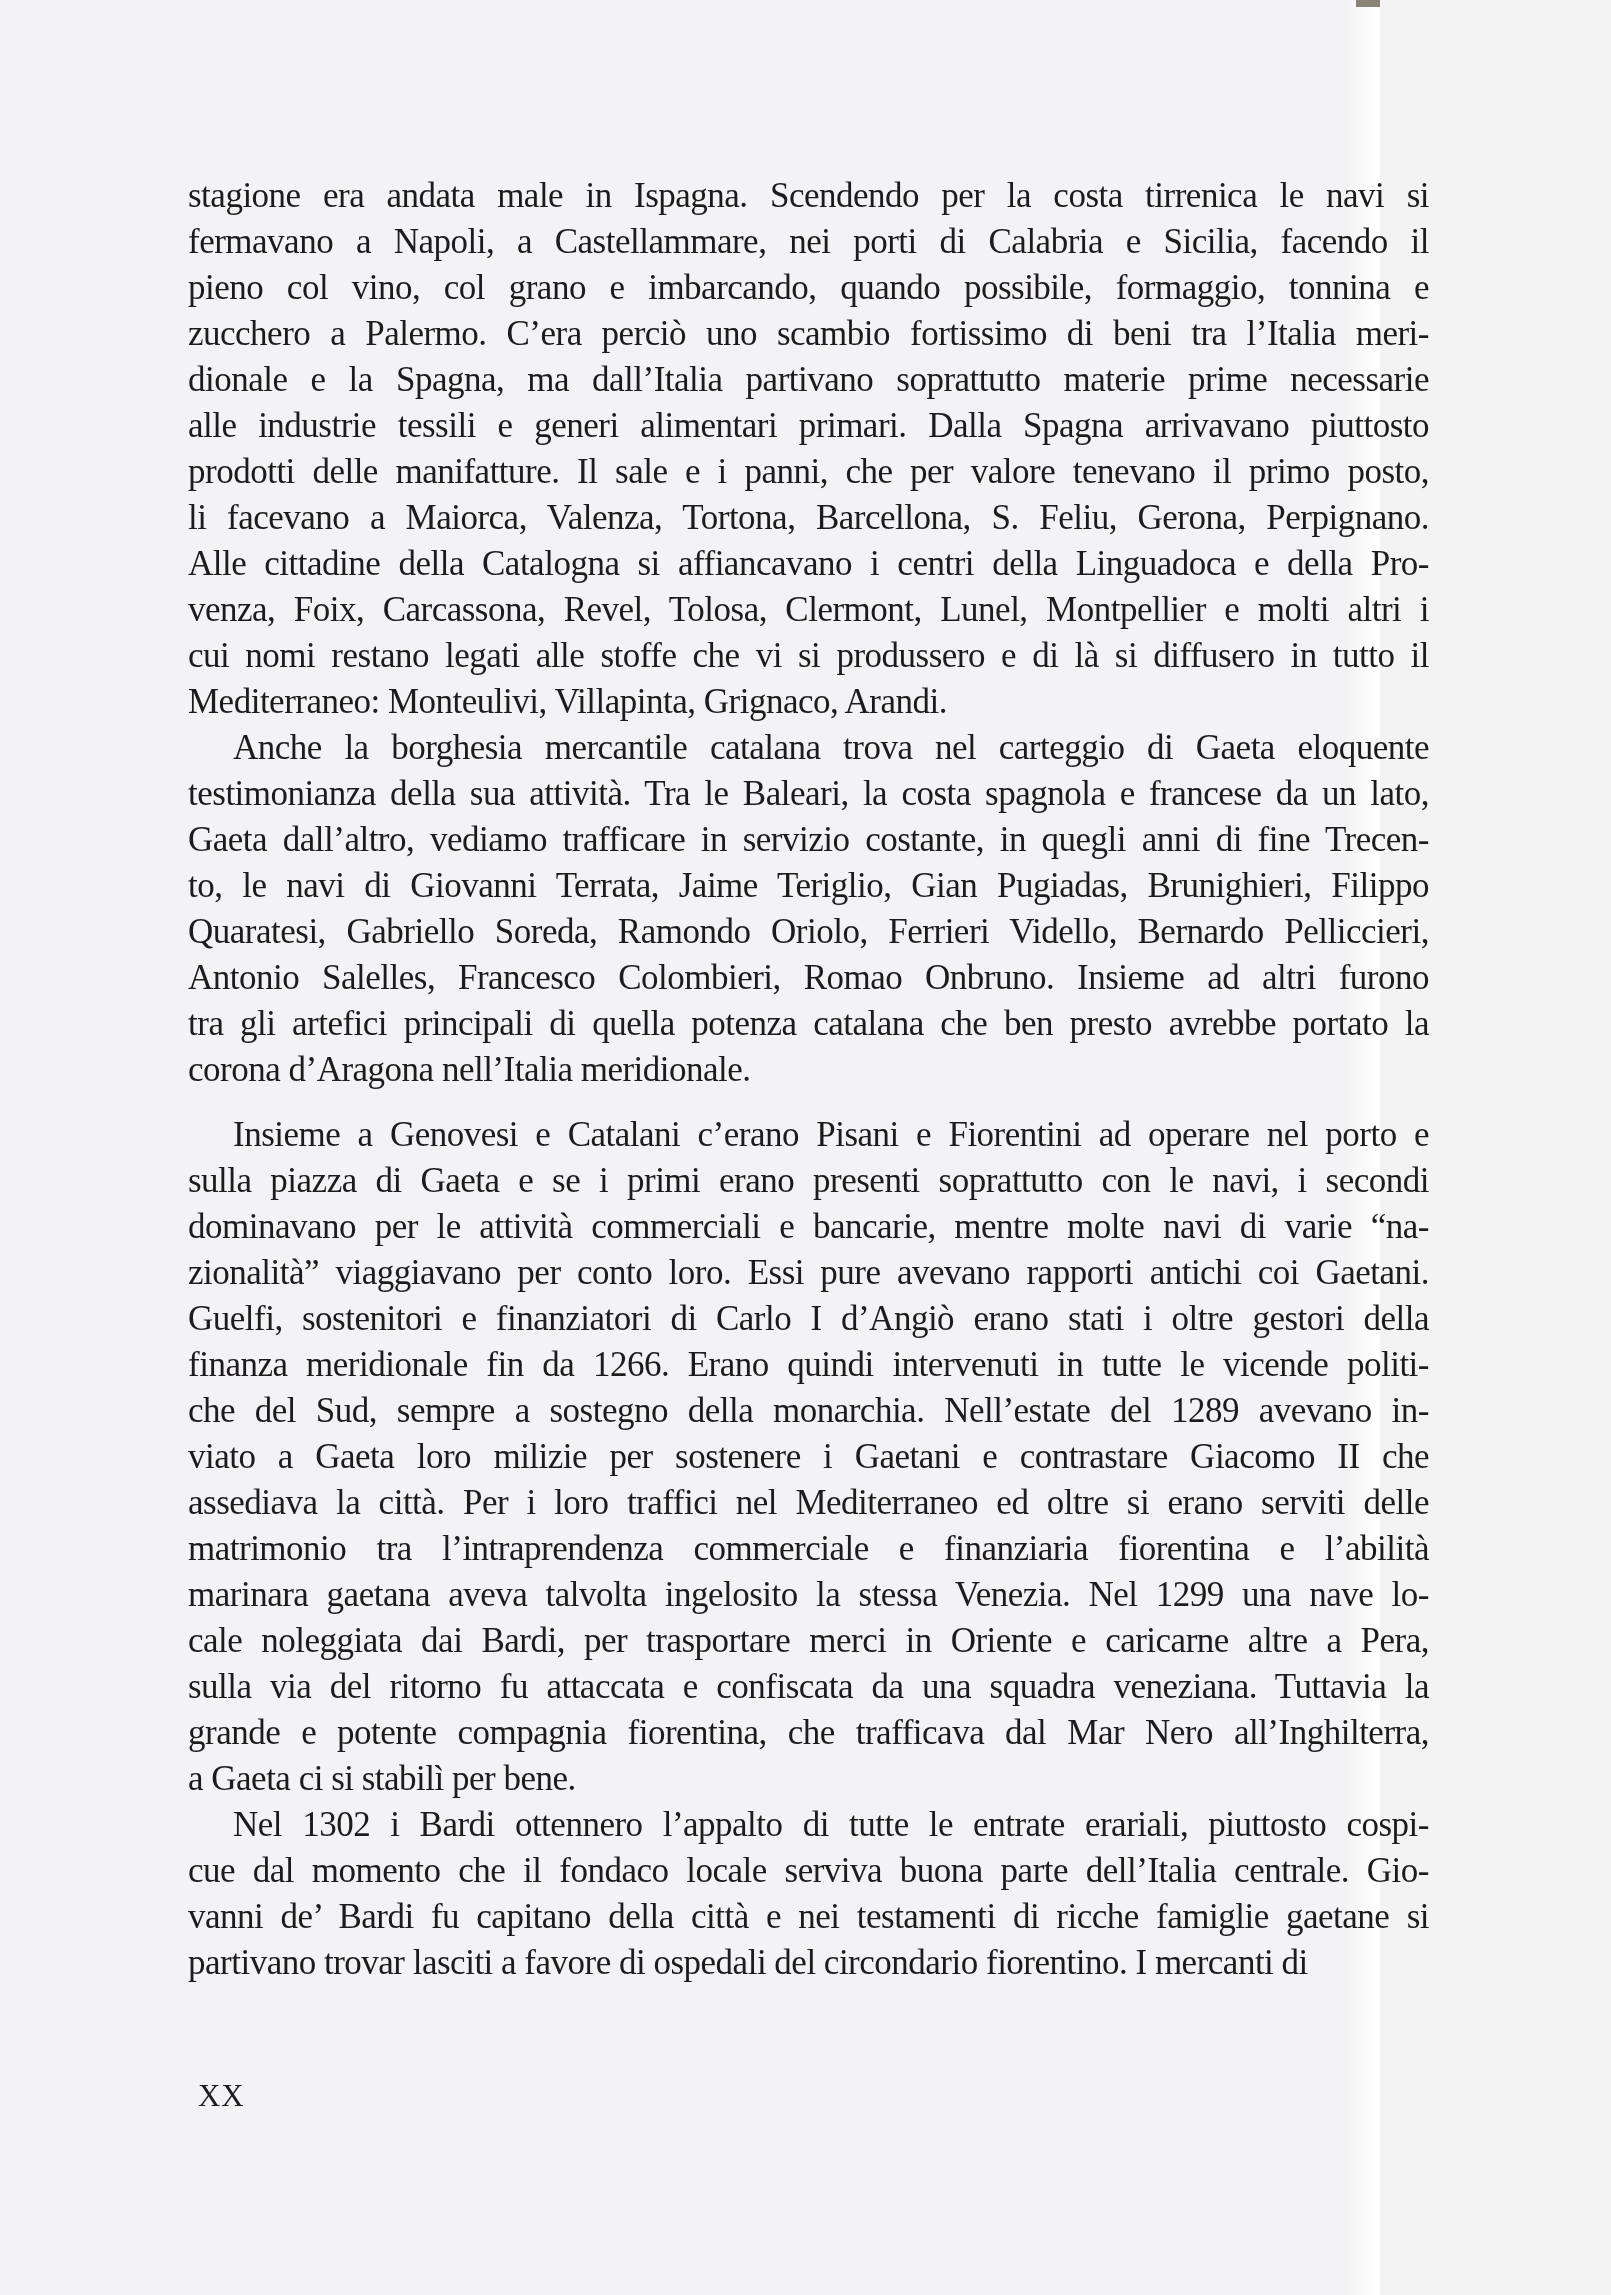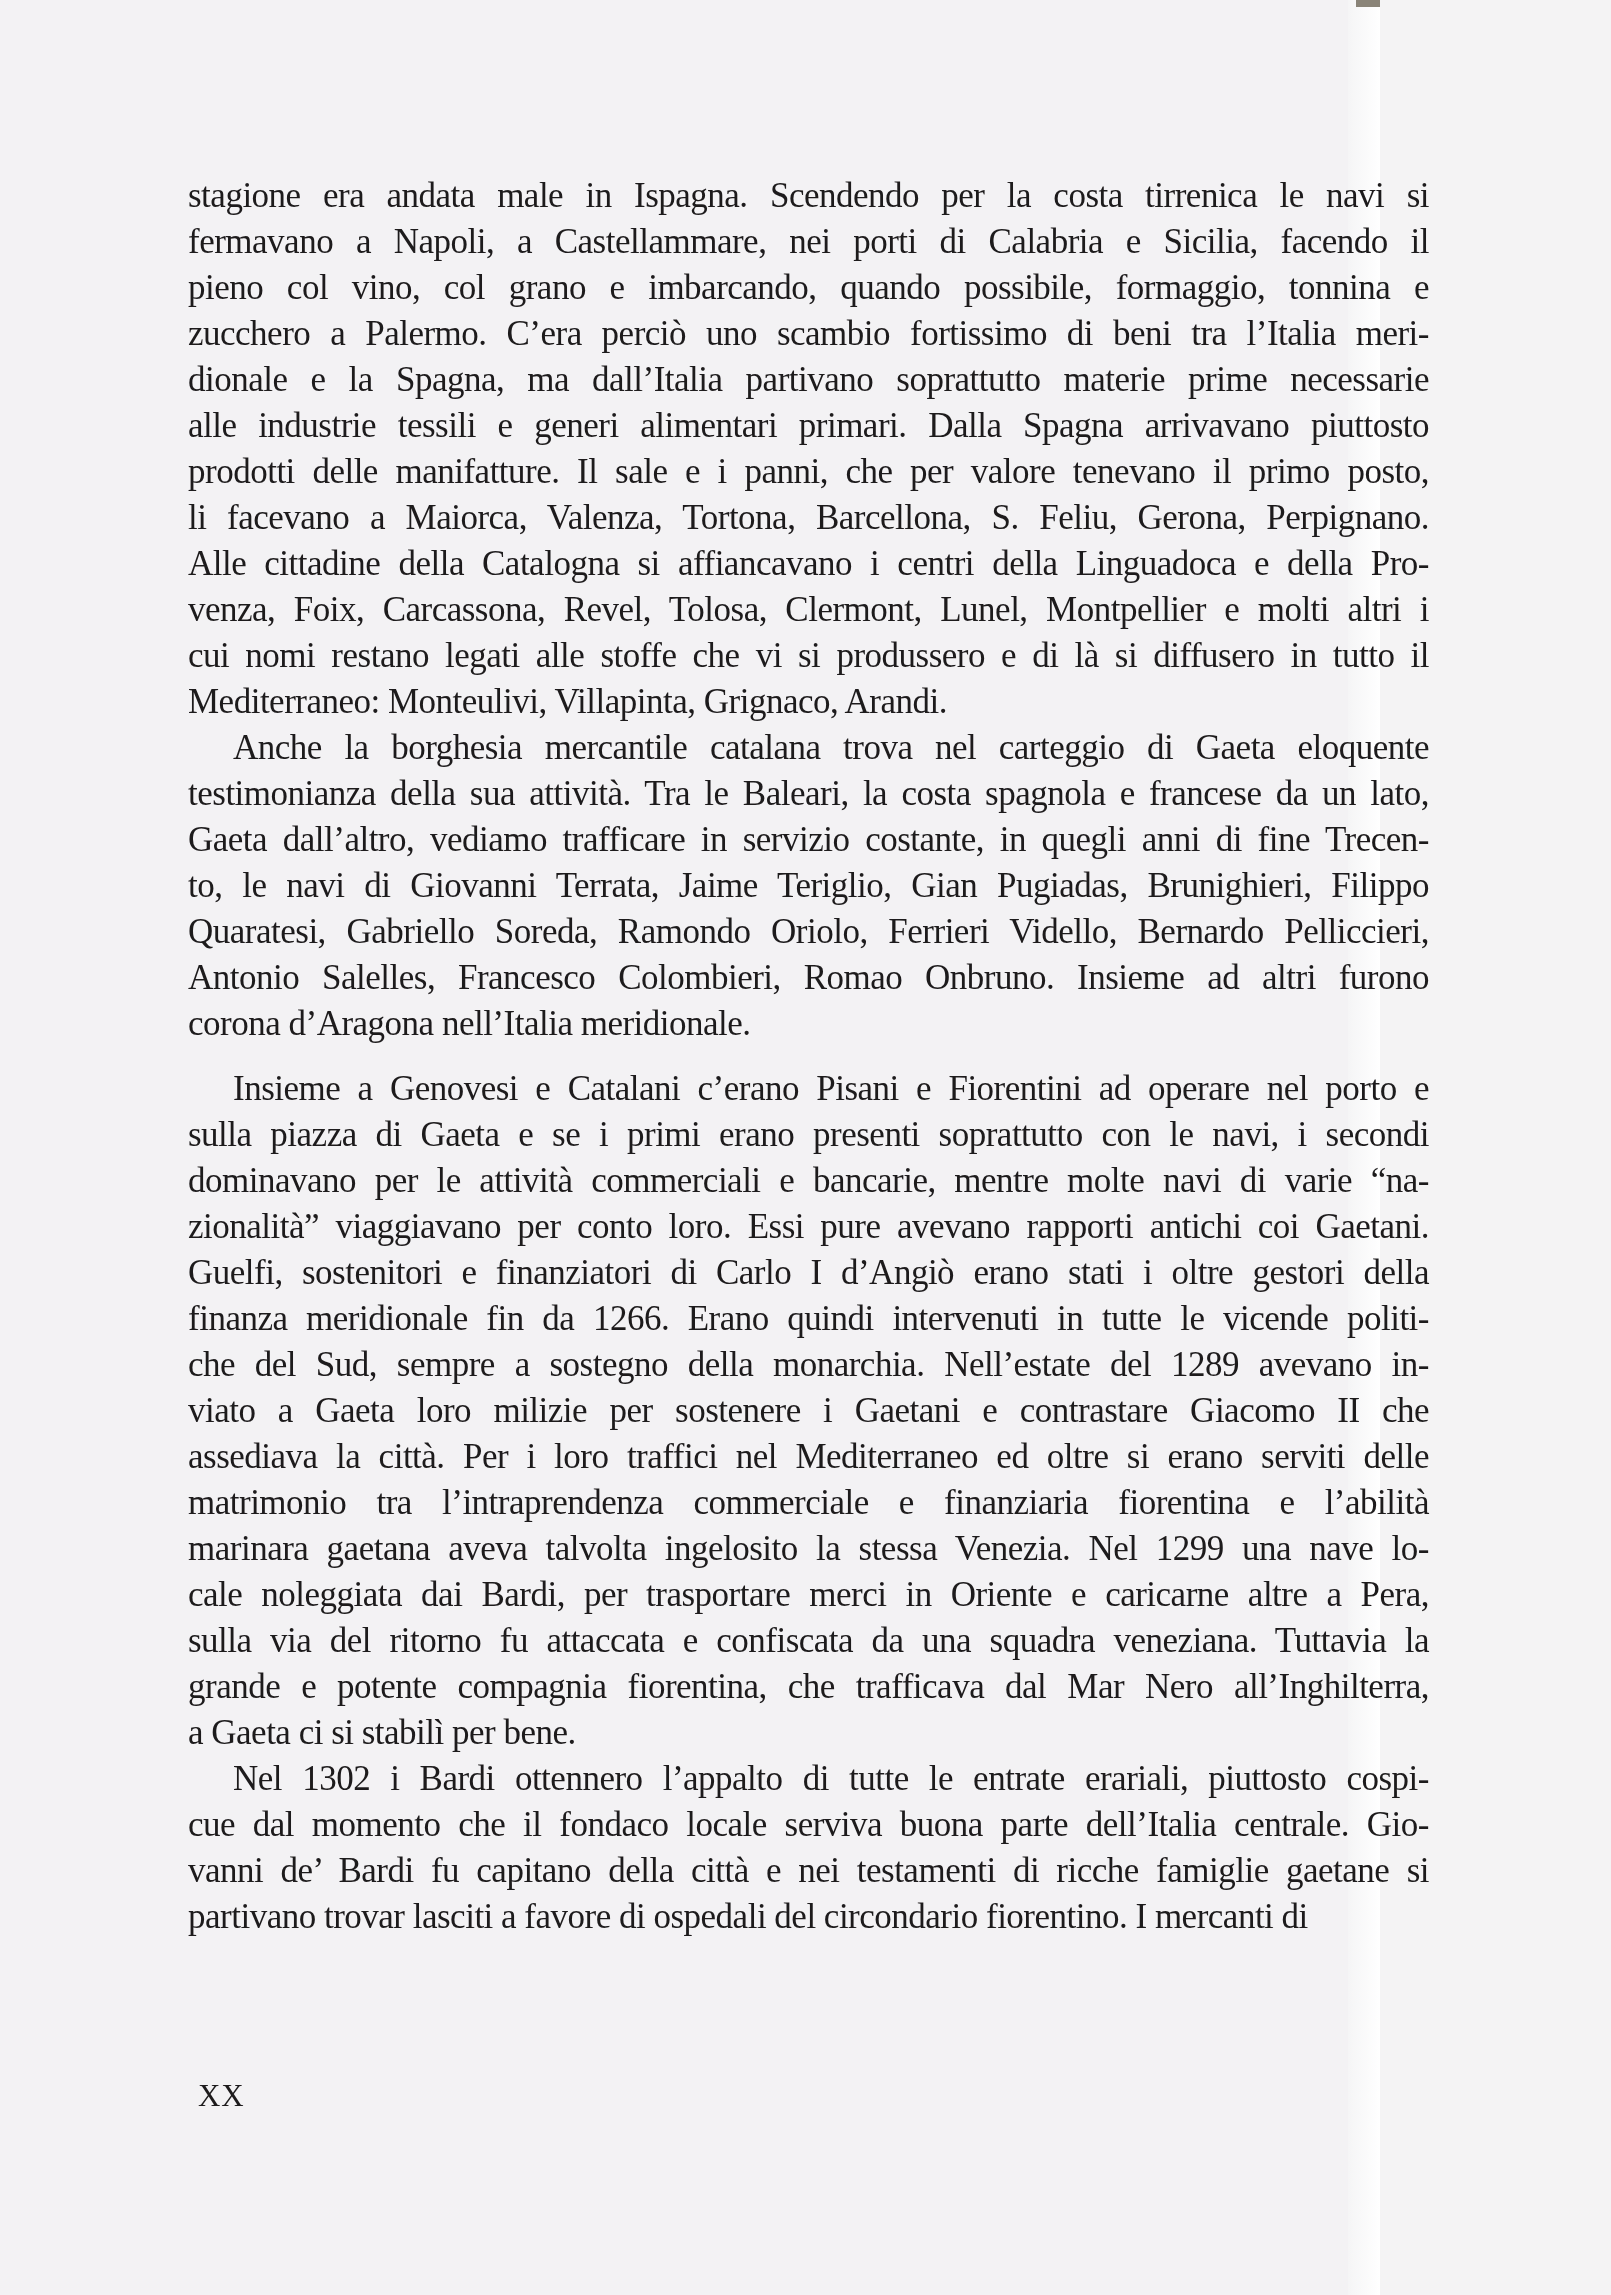--- a/index.html
+++ b/index.html
@@ -94,20 +94,21 @@
         <span class="line">cui nomi restano legati alle stoffe che vi si produssero e di là si diffusero in tutto il</span>
         <span class="line last">Mediterraneo: Monteulivi, Villapinta, Grignaco, Arandi.</span>
       </div>
       <div class="paragraph">
         <span class="line indent">Anche la borghesia mercantile catalana trova nel carteggio di Gaeta eloquente</span>
         <span class="line">testimonianza della sua attività. Tra le Baleari, la costa spagnola e francese da un lato,</span>
         <span class="line">Gaeta dall’altro, vediamo trafficare in servizio costante, in quegli anni di fine Trecen-</span>
         <span class="line">to, le navi di Giovanni Terrata, Jaime Teriglio, Gian Pugiadas, Brunighieri, Filippo</span>
         <span class="line">Quaratesi, Gabriello Soreda, Ramondo Oriolo, Ferrieri Vidello, Bernardo Pelliccieri,</span>
         <span class="line">Antonio Salelles, Francesco Colombieri,  Romao Onbruno. Insieme ad altri furono</span>
+        <span class="line">tra gli artefici principali di quella potenza catalana che ben presto avrebbe portato la</span>
         <span class="line last">corona d’Aragona nell’Italia meridionale.</span>
       </div>
       <div class="para-gap"></div>
       <div class="paragraph">
         <span class="line indent">Insieme a Genovesi e Catalani c’erano Pisani e Fiorentini ad operare nel porto e</span>
         <span class="line">sulla piazza di Gaeta e se i primi erano presenti soprattutto con le navi, i secondi</span>
         <span class="line">dominavano per le attività commerciali e bancarie, mentre molte navi di varie “na-</span>
         <span class="line">zionalità” viaggiavano per conto loro. Essi pure avevano rapporti antichi coi Gaetani.</span>
         <span class="line">Guelfi, sostenitori e finanziatori di Carlo I d’Angiò erano stati i oltre gestori della</span>
         <span class="line">finanza meridionale fin da 1266. Erano quindi intervenuti in tutte le vicende politi-</span>

